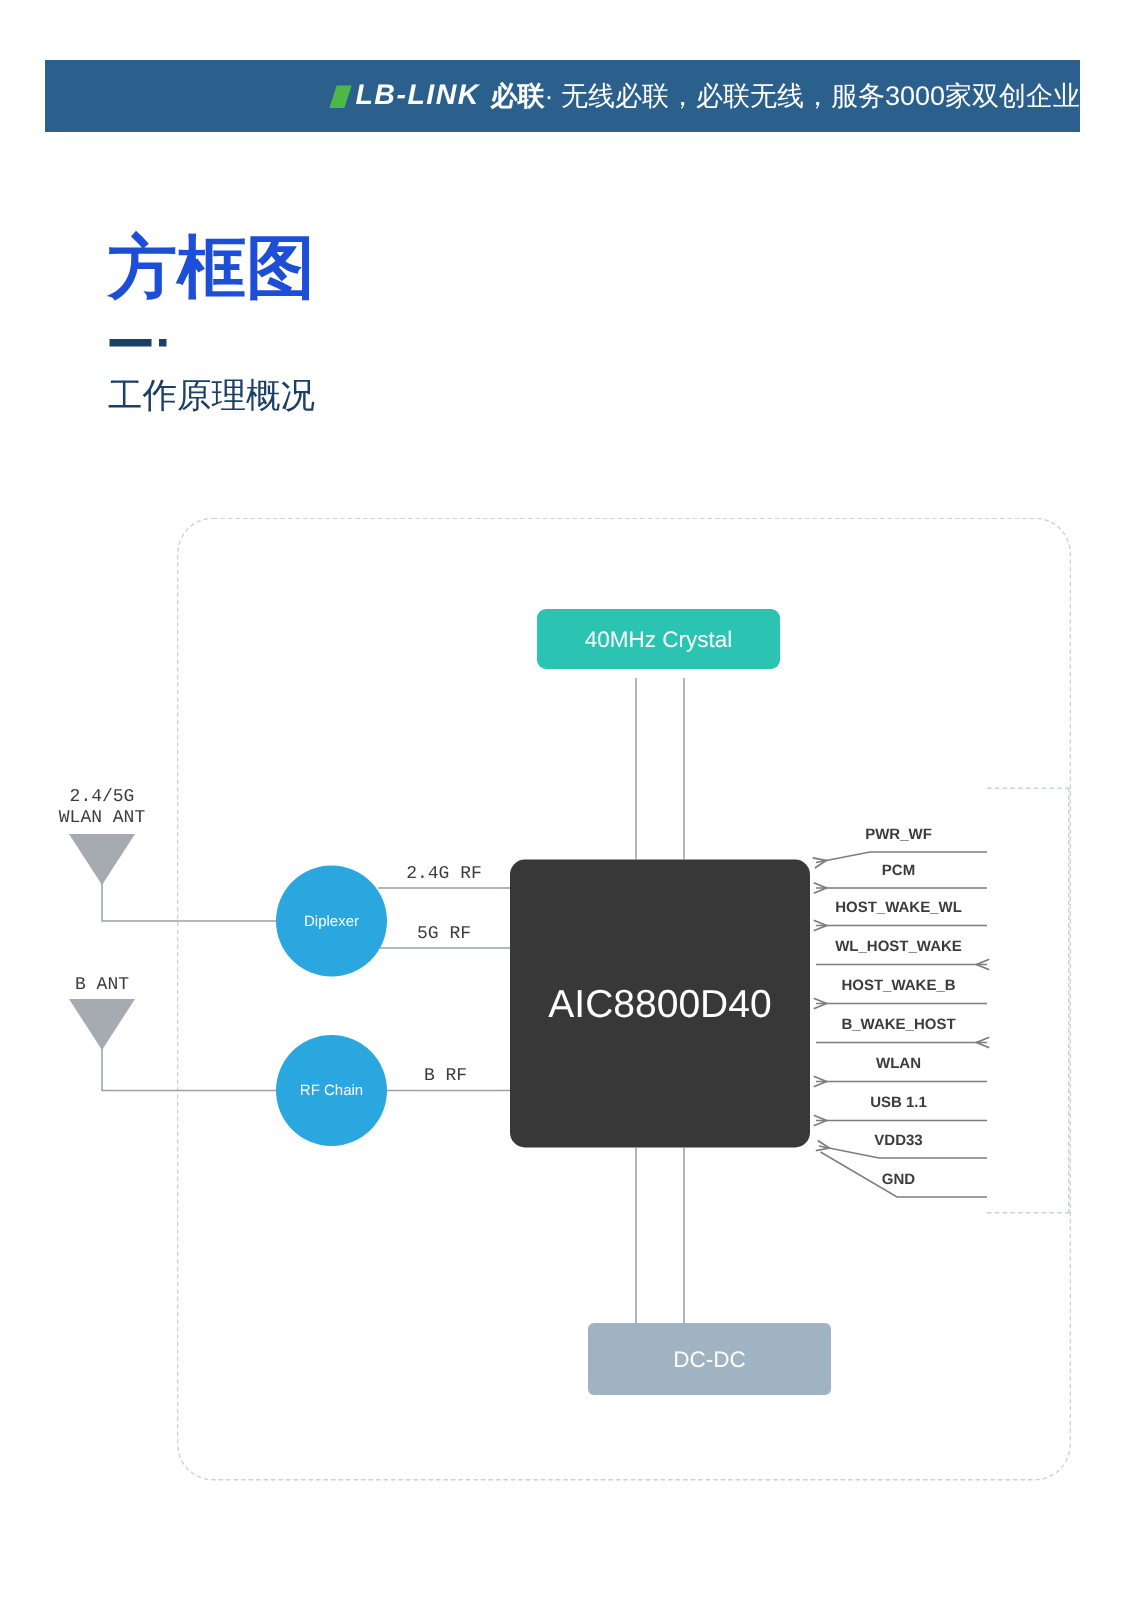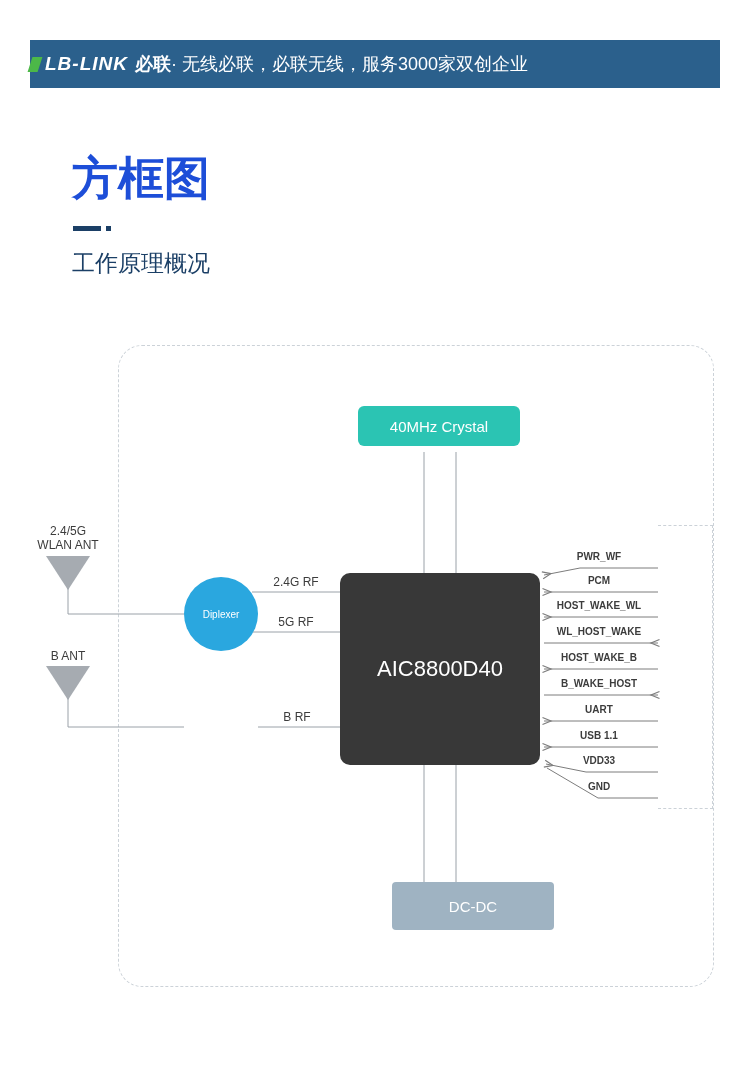--- a/index.html
+++ b/index.html
@@ -1,21 +1,21 @@
 <!DOCTYPE html>
 <html><head>
 <meta charset="utf-8">
 <style>
   html,body{margin:0;padding:0;background:#ffffff;}
   body{font-family:"Liberation Sans","DejaVu Sans",sans-serif;}
   .page{position:relative;width:750px;height:1073px;background:#ffffff;overflow:hidden;}
 
   
   .topbar{position:absolute;left:30px;top:40px;width:690px;height:48px;background:#2b608c;
-          display:flex;align-items:center;justify-content:flex-start;color:#ffffff;}
+          display:flex;align-items:center;justify-content:flex-end;color:#ffffff;}
   .logo-mark{display:inline-block;width:10px;height:15px;background:#4cb848;margin-right:5px;
              transform:skewX(-18deg);}
   .brand{font-weight:bold;font-style:italic;font-size:19px;letter-spacing:1px;margin-right:7px;}
   .brand-cn{font-weight:bold;font-size:18px;margin-right:0;}
   .tagline{font-size:18px;}
 
   
   .title{position:absolute;left:72px;top:148px;font-size:46px;font-weight:bold;color:#1d4ed8;}
   .title-dash{position:absolute;left:73px;top:226px;width:28px;height:5px;background:#1b3f66;}
   .title-dot{position:absolute;left:106px;top:226px;width:5px;height:5px;background:#1b3f66;}
@@ -24,28 +24,28 @@
   
   .panel{position:absolute;left:118px;top:345px;width:594px;height:640px;
          border:1px dashed #ccd2d8;border-radius:24px;}
   .bracket{position:absolute;left:658px;top:525px;width:54px;height:282px;
            border-top:1px dashed #ccd2d8;border-right:1px dashed #ccd2d8;border-bottom:1px dashed #ccd2d8;}
 
   
   .node{position:absolute;display:flex;align-items:center;justify-content:center;color:#ffffff;}
   .crystal{left:358px;top:406px;width:162px;height:40px;background:#2bc4b3;border-radius:6px;font-size:15px;}
   .chip{left:340px;top:573px;width:200px;height:192px;background:#383838;border-radius:10px;
-        font-size:22px;font-weight:500;}
+        font-size:26px;font-weight:500;}
   .dcdc{left:358px;top:882px;width:162px;height:48px;background:#9fb3c2;border-radius:4px;font-size:15px;margin-left:34px;}
   .circle{width:74px;height:74px;border-radius:50%;background:#2aa7df;font-size:10px;}
   .diplexer{left:184px;top:577px;}
   .rfchain{left:184px;top:690px;}
 
   
-  .lbl{position:absolute;font-size:12px;color:#3c3c3c;text-align:center;line-height:14px;}
+  .lbl{position:absolute;font-size:12px;color:#3c3c3c;text-align:center;line-height:14px;font-family:Liberation Mono, monospace;}
   .ant1{left:28px;top:524px;width:80px;}
   .ant2{left:28px;top:649px;width:80px;}
   .rf24{left:258px;top:575px;width:76px;}
   .rf5{left:258px;top:615px;width:76px;}
   .rfb{left:262px;top:710px;width:70px;}
   .sig{position:absolute;left:544px;width:110px;font-size:10px;color:#3c3c3c;text-align:center;line-height:14px;font-weight:bold;}
 
   svg.wires{position:absolute;left:0;top:0;pointer-events:none;}
 </style>
 </head>
@@ -112,35 +112,36 @@
       <path d="M658 747 H544" marker-end="url(#arr)"></path>
       <path d="M658 772 H586 L546 764" marker-end="url(#arr)"></path>
       <path d="M658 798 H598 L547 768"></path>
     </g>
   </svg>
 
   <div class="node crystal">40MHz Crystal</div>
   <div class="node chip">AIC8800D40</div>
   <div class="node dcdc">DC-DC</div>
   <div class="node circle diplexer">Diplexer</div>
+  <div class="node circle rfchain">RF Chain</div>
 
   <div class="lbl ant1">
     <div>2.4/5G</div>
     <div>WLAN ANT</div>
   </div>
   <div class="lbl ant2">B ANT</div>
 
   <div class="lbl rf24">2.4G RF</div>
   <div class="lbl rf5">5G RF</div>
   <div class="lbl rfb">B RF</div>
 
   <div class="sig" style="top:550px">PWR_WF</div>
   <div class="sig" style="top:574px">PCM</div>
   <div class="sig" style="top:599px">HOST_WAKE_WL</div>
   <div class="sig" style="top:625px">WL_HOST_WAKE</div>
   <div class="sig" style="top:651px">HOST_WAKE_B</div>
   <div class="sig" style="top:677px">B_WAKE_HOST</div>
-  <div class="sig" style="top:703px">UART</div>
+  <div class="sig" style="top:703px">WLAN</div>
   <div class="sig" style="top:729px">USB 1.1</div>
   <div class="sig" style="top:754px">VDD33</div>
   <div class="sig" style="top:780px">GND</div>
 
 </div>
 
 </body></html>

